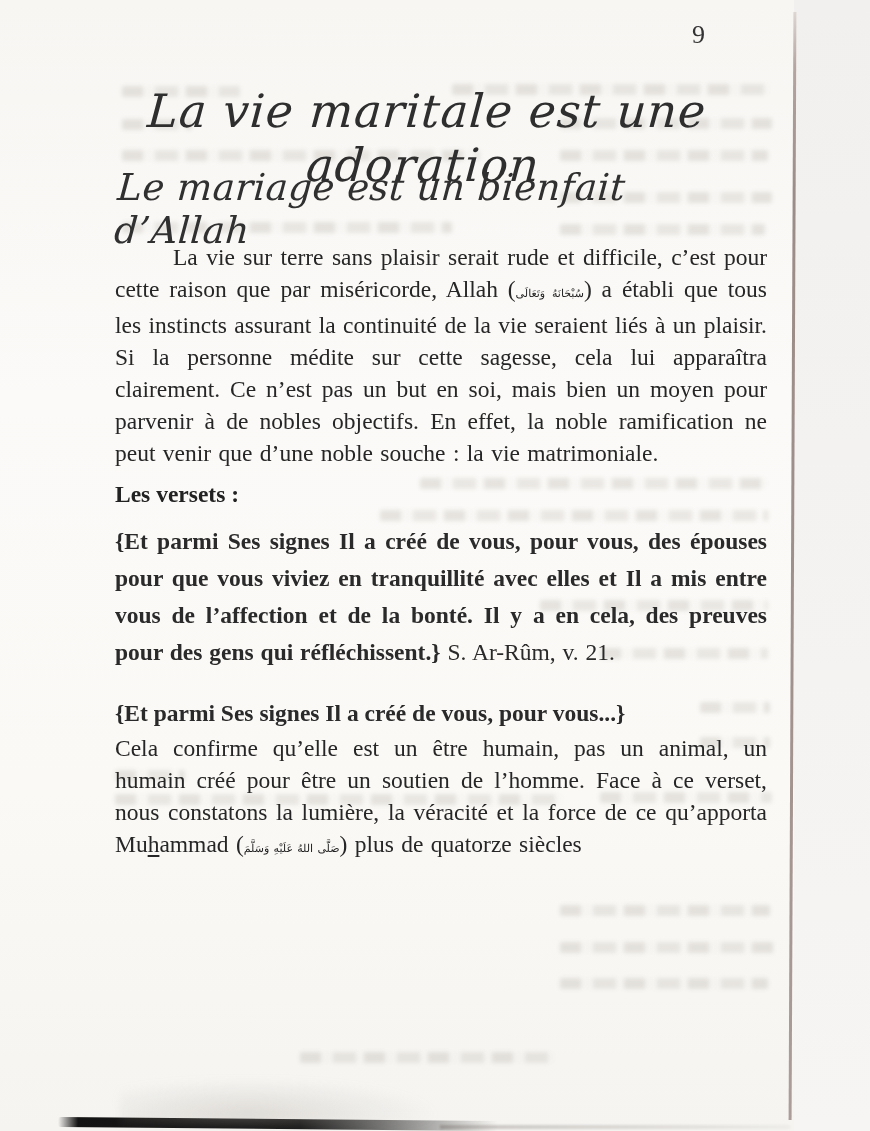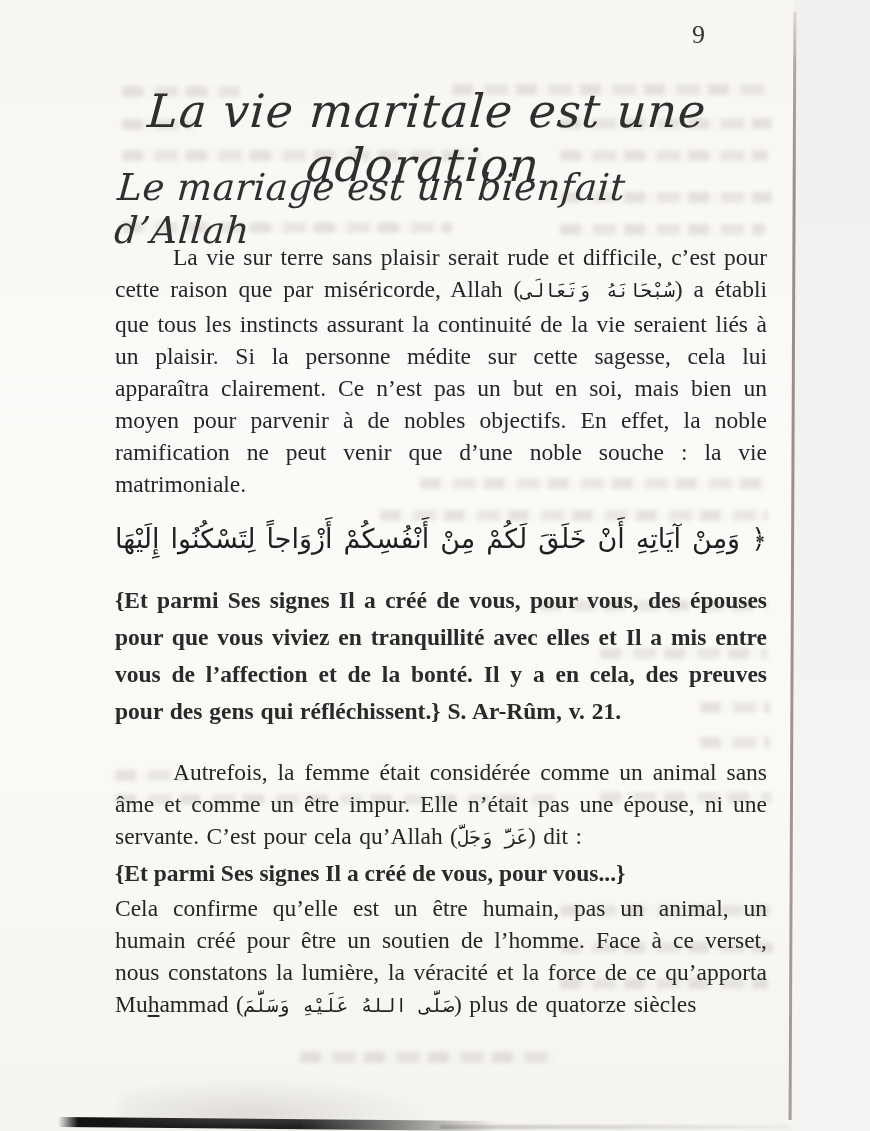--- a/index.html
+++ b/index.html
@@ -79,25 +79,25 @@
     font-family:"DejaVu Sans", sans-serif;
     font-size:27px;line-height:58px;
     text-align:justify;text-align-last:justify;
     color:#1f1f1f;margin:0 0 4px 0;
   }
   .translation{
     margin:14px 0 26px 0 !important;
     font-size:23.5px;line-height:37px;text-align:justify;word-spacing:1px;
   }
   .bq{font-weight:bold;}
-  .ref{font-weight:bold;font-style:normal;}
+  .ref{font-weight:normal;font-style:normal;}
   .quoteline{font-size:23.5px;line-height:33px;}
   .ar-inline{
-    font-family:Liberation Mono, monospace;
-    font-size:19px;direction:rtl;unicode-bidi:isolate;
+    font-family:Liberation Serif, serif;
+    font-size:11px;direction:rtl;unicode-bidi:isolate;
     color:#1f1f1f;
   }
   .uh{text-decoration:underline;text-underline-offset:3px;}
 </style>
 </head>
 <body>
 
 <div id="frame">
 
   <div class="outside"></div>
@@ -133,30 +133,27 @@
 
   <h1 class="title">La vie maritale est une adoration</h1>
   <h2 class="subtitle">Le mariage est un bienfait d’Allah</h2>
 
   <div class="column">
 
     <p class="body indent" style="margin-bottom:10px;">
       <span>La vie sur terre sans plaisir serait rude et difficile, c’est pour cette raison que par miséricorde, Allah (</span><span class="ar-inline">سُبْحَانَهُ وَتَعَالَى</span><span>) a établi que tous les instincts assurant la continuité de la vie seraient liés à un plaisir. Si la personne médite sur cette sagesse, cela lui apparaîtra clairement. Ce n’est pas un but en soi, mais bien un moyen pour parvenir à de nobles objectifs. En effet, la noble ramification ne peut venir que d’une noble souche : la vie matrimoniale.</span>
     </p>
 
+    <p class="verses-heading">Les versets :</p>
 
-    <div class="quran">﴿ وَمِنْ آيَاتِهِ أَنْ خَلَقَ لَكُمْ مِنْ أَنْفُسِكُمْ أَزْوَاجاً لِتَسْكُنُوا إِلَيْهَا</div>
 
     <p class="translation">
       <span class="bq">{Et parmi Ses signes Il a créé de vous, pour vous, des épouses pour que vous viviez en tranquillité avec elles et Il a mis entre vous de l’affection et de la bonté. Il y a en cela, des preuves pour des gens qui réfléchissent.}</span><span class="ref"> S. Ar-Rûm, v. 21.</span>
     </p>
 
-    <p class="body indent" style="margin-bottom:2px;">
-      <span>Autrefois, la femme était considérée comme un animal sans âme et comme un être impur. Elle n’était pas une épouse, ni une servante. C’est pour cela qu’Allah (</span><span class="ar-inline">عَزَّ وَجَلَّ</span><span>) dit :</span>
-    </p>
 
     <p class="bq quoteline" style="margin-bottom:2px;">{Et parmi Ses signes Il a créé de vous, pour vous...}</p>
 
     <p class="body">
       <span>Cela confirme qu’elle est un être humain, pas un animal, un humain créé pour être un soutien de l’homme. Face à ce verset, nous constatons la lumière, la véracité et la force de ce qu’apporta Mu</span><span class="uh">h</span><span>ammad (</span><span class="ar-inline">صَلَّى اللهُ عَلَيْهِ وَسَلَّمَ</span><span>) plus de quatorze siècles</span>
     </p>
 
   </div>
 </div>
 

